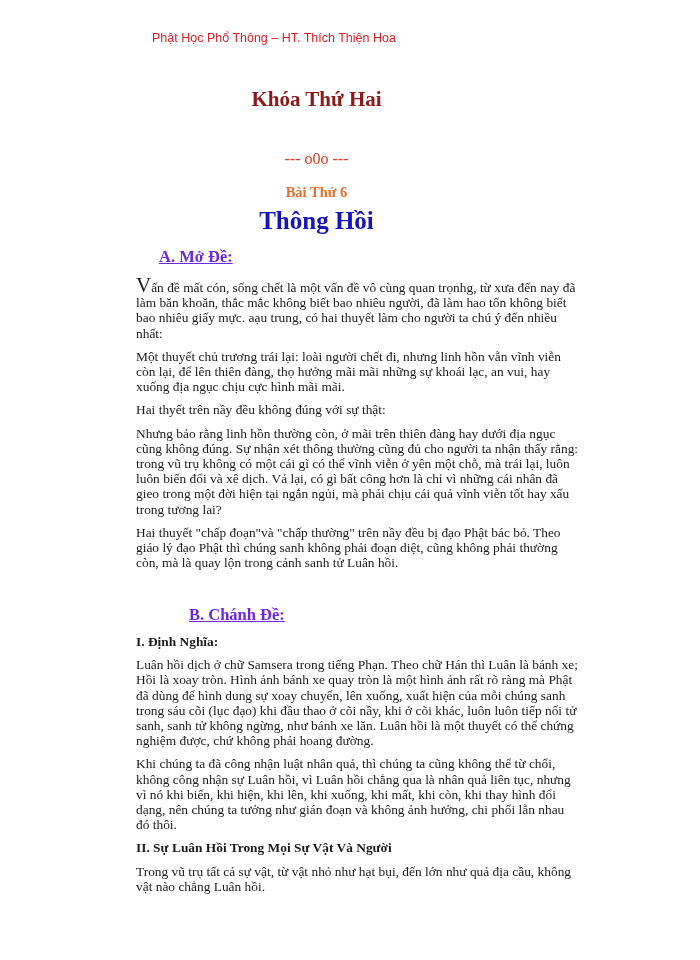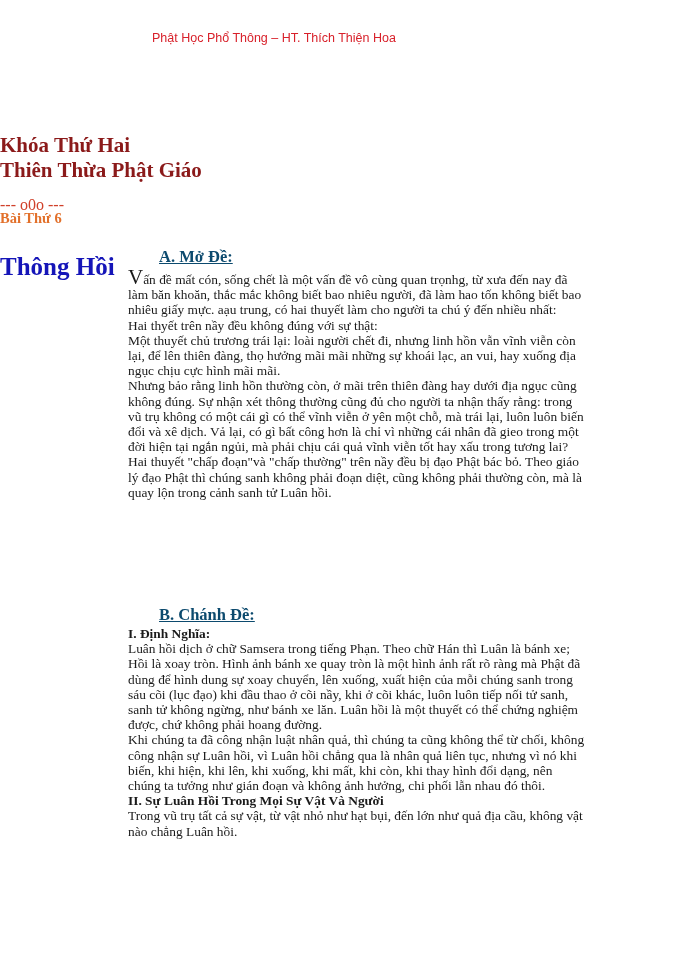--- a/index.html
+++ b/index.html
@@ -2,62 +2,61 @@
 <html><head>
   <meta charset="utf-8">
   <style>
     html, body { margin: 0; padding: 0; background: #ffffff; }
     body { width: 700px; height: 960px; position: relative; overflow: hidden; }
     .page { position: absolute; left: 0; top: 0; width: 700px; height: 960px; background: #fff; }
     .running-header {
       position: absolute; left: 108px; top: 31px;
       font-family: "Liberation Sans", sans-serif; font-size: 12.5px; color: #d8202a; margin-left: 44px;
     }
-    .center { position: absolute; left: 0; width: 633px; font-family: "Liberation Serif", serif; margin-top: 46px; }
+    .center { position: absolute; left: 0; width: 633px; text-align: center; font-family: "Liberation Serif", serif; }
     .course-title { top: 87px; font-size: 21px; font-weight: bold; color: #8b1a1a; line-height: 25px; }
     .divider { top: 150px; font-size: 16px; color: #d0402a; }
-    .lesson-no { top: 164px; font-size: 14.5px; font-weight: bold; color: #e2702a; }
+    .lesson-no { top: 184px; font-size: 14.5px; font-weight: bold; color: #e2702a; }
     .lesson-title { top: 207px; font-size: 25px; font-weight: bold; color: #1515b8; }
     .section-head {
       position: absolute; left: 159px; font-family: "Liberation Serif", serif;
-      font-size: 16.5px; font-weight: bold; color: #0c4a6e; text-decoration: underline;
+      font-size: 16.5px; font-weight: bold; color: #6d28d9; text-decoration: underline;
     }
     .body-text {
       position: absolute; left: 128px; width: 460px;
       font-family: "Liberation Serif", serif; font-size: 13.4px; line-height: 15.2px; color: #1a1a1a;
     }
-    .body-text p { margin: 0; }
+    .body-text p { margin: 8px; }
     .dropcap { font-size: 21px; line-height: 15px; }
     .sub-head { font-weight: bold; font-family: Liberation Serif, serif; }
   </style>
 </head>
 <body>
 
 <div class="page">
   <div class="running-header">Phật Học Phổ Thông – HT. Thích Thiện Hoa</div>
 
   <div class="center course-title">
     <div>Khóa Thứ Hai</div>
-    <div>Thiên Thừa Phật Giáo</div>
   </div>
   <div class="center divider">--- o0o ---</div>
   <div class="center lesson-no">Bài Thứ 6</div>
   <div class="center lesson-title">Thông Hồi</div>
 
   <div class="section-head" style="top:247px;">A. Mở Đề:</div>
 
   <div class="body-text" style="top:270px;">
     <p><span class="dropcap">V</span><span>ấn đề mất cón, sống chết là một vấn đề vô cùng quan trọnhg, từ xưa đến nay đã làm băn khoăn, thắc mắc không biết bao nhiêu người, đã làm hao tốn không biết bao nhiêu giấy mực. aạu trung, có hai thuyết làm cho người ta chú ý đến nhiều nhất:</span></p>
+    <p>Một thuyết chủ trương trái lại: loài người chết đi, nhưng linh hồn vẫn vĩnh viễn còn lại, để lên thiên đàng, thọ hưởng mãi mãi những sự khoái lạc, an vui, hay xuống địa ngục chịu cực hình mãi mãi.</p>
     <p>Hai thyết trên nầy đều không đúng với sự thật:</p>
-    <p>Một thuyết chủ trương trái lại: loài người chết đi, nhưng linh hồn vẫn vĩnh viễn còn lại, để lên thiên đàng, thọ hưởng mãi mãi những sự khoái lạc, an vui, hay xuống địa ngục chịu cực hình mãi mãi.</p>
     <p>Nhưng bảo rằng linh hồn thường còn, ở mãi trên thiên đàng hay dưới địa ngục cũng không đúng. Sự nhận xét thông thường cũng đủ cho người ta nhận thấy rằng: trong vũ trụ không có một cái gì có thể vĩnh viễn ở yên một chỗ, mà trái lại, luôn luôn biến đổi và xê dịch. Vả lại, có gì bất công hơn là chỉ vì những cái nhân đã gieo trong một đời hiện tại ngắn ngủi, mà phải chịu cái quả vĩnh viễn tốt hay xấu trong tương lai?</p>
     <p>Hai thuyết "chấp đoạn"và "chấp thường" trên nầy đều bị đạo Phật bác bỏ. Theo giáo lý đạo Phật thì chúng sanh không phải đoạn diệt, cũng không phải thường còn, mà là quay lộn trong cảnh sanh tử Luân hồi.</p>
   </div>
 
-  <div class="section-head" style="top:605px;">B. Chánh Đề:</div>
+  <div class="section-head" style="top:605px;margin-left:30px;">B. Chánh Đề:</div>
 
   <div class="body-text" style="top:626px;">
     <p class="sub-head">I. Định Nghĩa:</p>
     <p>Luân hồi dịch ở chữ Samsera trong tiếng Phạn. Theo chữ Hán thì Luân là bánh xe; Hồi là xoay tròn. Hình ảnh bánh xe quay tròn là một hình ảnh rất rõ ràng mà Phật đã dùng để hình dung sự xoay chuyển, lên xuống, xuất hiện của mỗi chúng sanh trong sáu cõi (lục đạo) khi đầu thao ở cõi nầy, khi ở cõi khác, luôn luôn tiếp nối tử sanh, sanh tử không ngừng, như bánh xe lăn. Luân hồi là một thuyết có thể chứng nghiệm được, chứ không phải hoang đường.</p>
     <p>Khi chúng ta đã công nhận luật nhân quả, thì chúng ta cũng không thể từ chối, không công nhận sự Luân hồi, vì Luân hồi chẳng qua là nhân quả liên tục, nhưng vì nó khi biến, khi hiện, khi lên, khi xuống, khi mất, khi còn, khi thay hình đổi dạng, nên chúng ta tưởng như gián đoạn và không ảnh hưởng, chi phối lẫn nhau đó thôi.</p>
     <p class="sub-head">II. Sự Luân Hồi Trong Mọi Sự Vật Và Người</p>
     <p>Trong vũ trụ tất cả sự vật, từ vật nhỏ như hạt bụi, đến lớn như quả địa cầu, không vật nào chẳng Luân hồi.</p>
   </div>
 </div>
 

